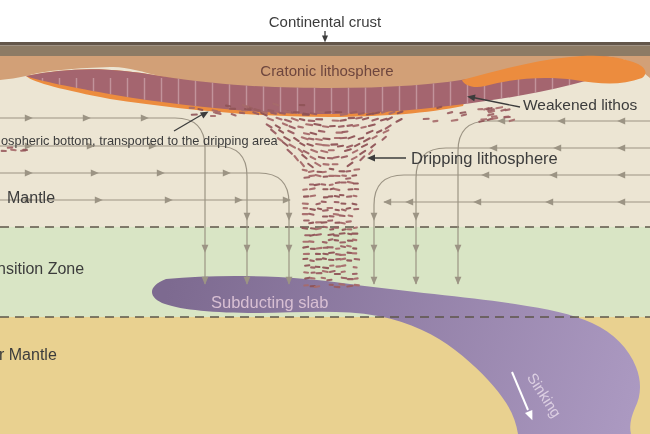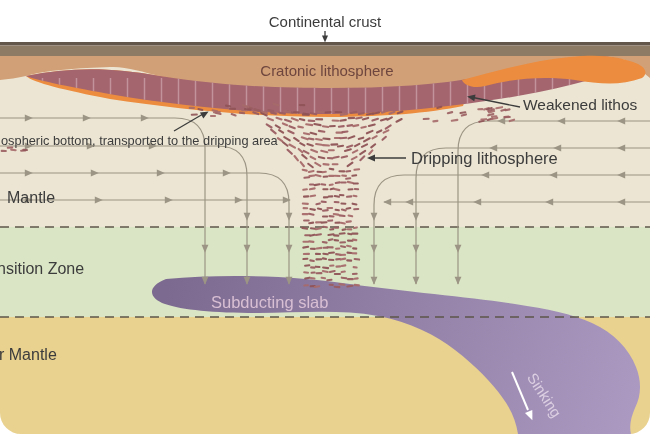--- a/index.html
+++ b/index.html
@@ -1,17 +1,17 @@
 <!DOCTYPE html>
 <html><head>
 <meta charset="utf-8">
 <style>
   html,body{margin:0;padding:0;background:#fff;}
   .stage{position:relative;width:650px;height:434px;overflow:hidden;background:#ffffff;
-         font-family:"Liberation Sans",sans-serif;border-radius:21px;}
+         font-family:"Liberation Sans",sans-serif;}
   svg{display:block;}
   svg text{font-family:"Liberation Sans",sans-serif;}
 </style>
 </head>
 <body>
 
 <div class="stage">
 <svg id="scene" width="650" height="434" viewBox="0 0 650 434">
   <defs>
     <pattern id="hatchP" width="17" height="64" patternUnits="userSpaceOnUse">

